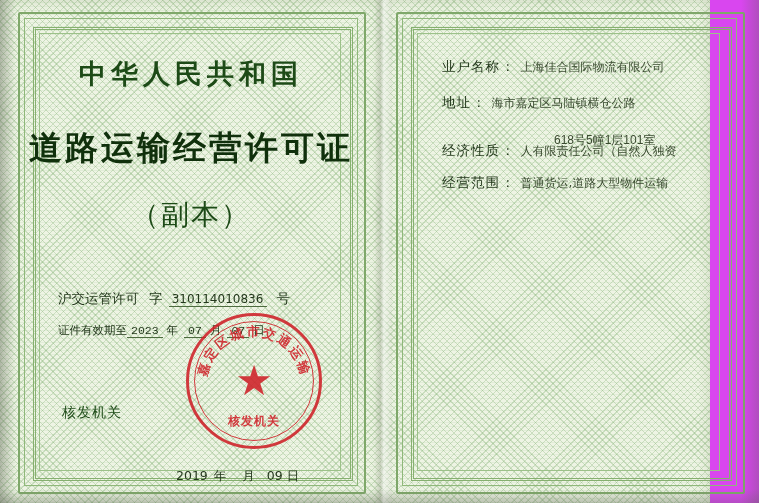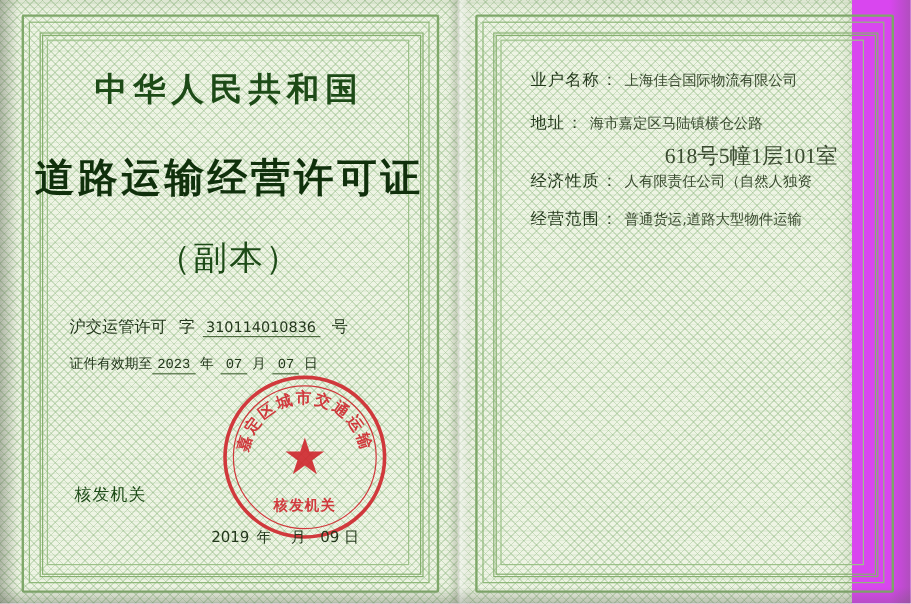--- a/index.html
+++ b/index.html
@@ -147,20 +147,21 @@
     align-items: baseline;
     color: #24381d;
   }
   .lbl {
     font-family: "DejaVu Serif", serif;
     white-space: nowrap;
   }
   .val {
     font-family: "DejaVu Sans", sans-serif;
     white-space: nowrap;
+    margin-top: 28px;
   }
   .underline-cell {
     border-bottom: 1px solid #4d6b3f;
     text-align: center;
     display: inline-block;
   }
 
   
   .row-permit {
     left: 58px; top: 264px; width: 228px;
@@ -270,21 +271,21 @@
   }
   .field .fv {
     font-family: "DejaVu Sans", sans-serif;
     font-size: 12px;
     color: #3a4a30;
     margin-left: 5px;
     white-space: nowrap;
   }
   .f-name    { left: 60px; top: 58px; }
   .f-addr    { left: 60px; top: 94px; }
-  .f-addr2   { left: 172px; top: 118px; font-family: Liberation Serif, serif; font-size: 18px; color: #3a4a30; }
+  .f-addr2   { left: 172px; top: 132px; font-family: Liberation Sans, sans-serif; font-size: 12px; color: #3a4a30; }
   .f-econ    { left: 60px; top: 142px; }
   .f-scope   { left: 60px; top: 174px; }
 
   .spaced-2 { letter-spacing: 10px; }
 </style>
 </head>
 <body>
 
 <div class="doc">
 

